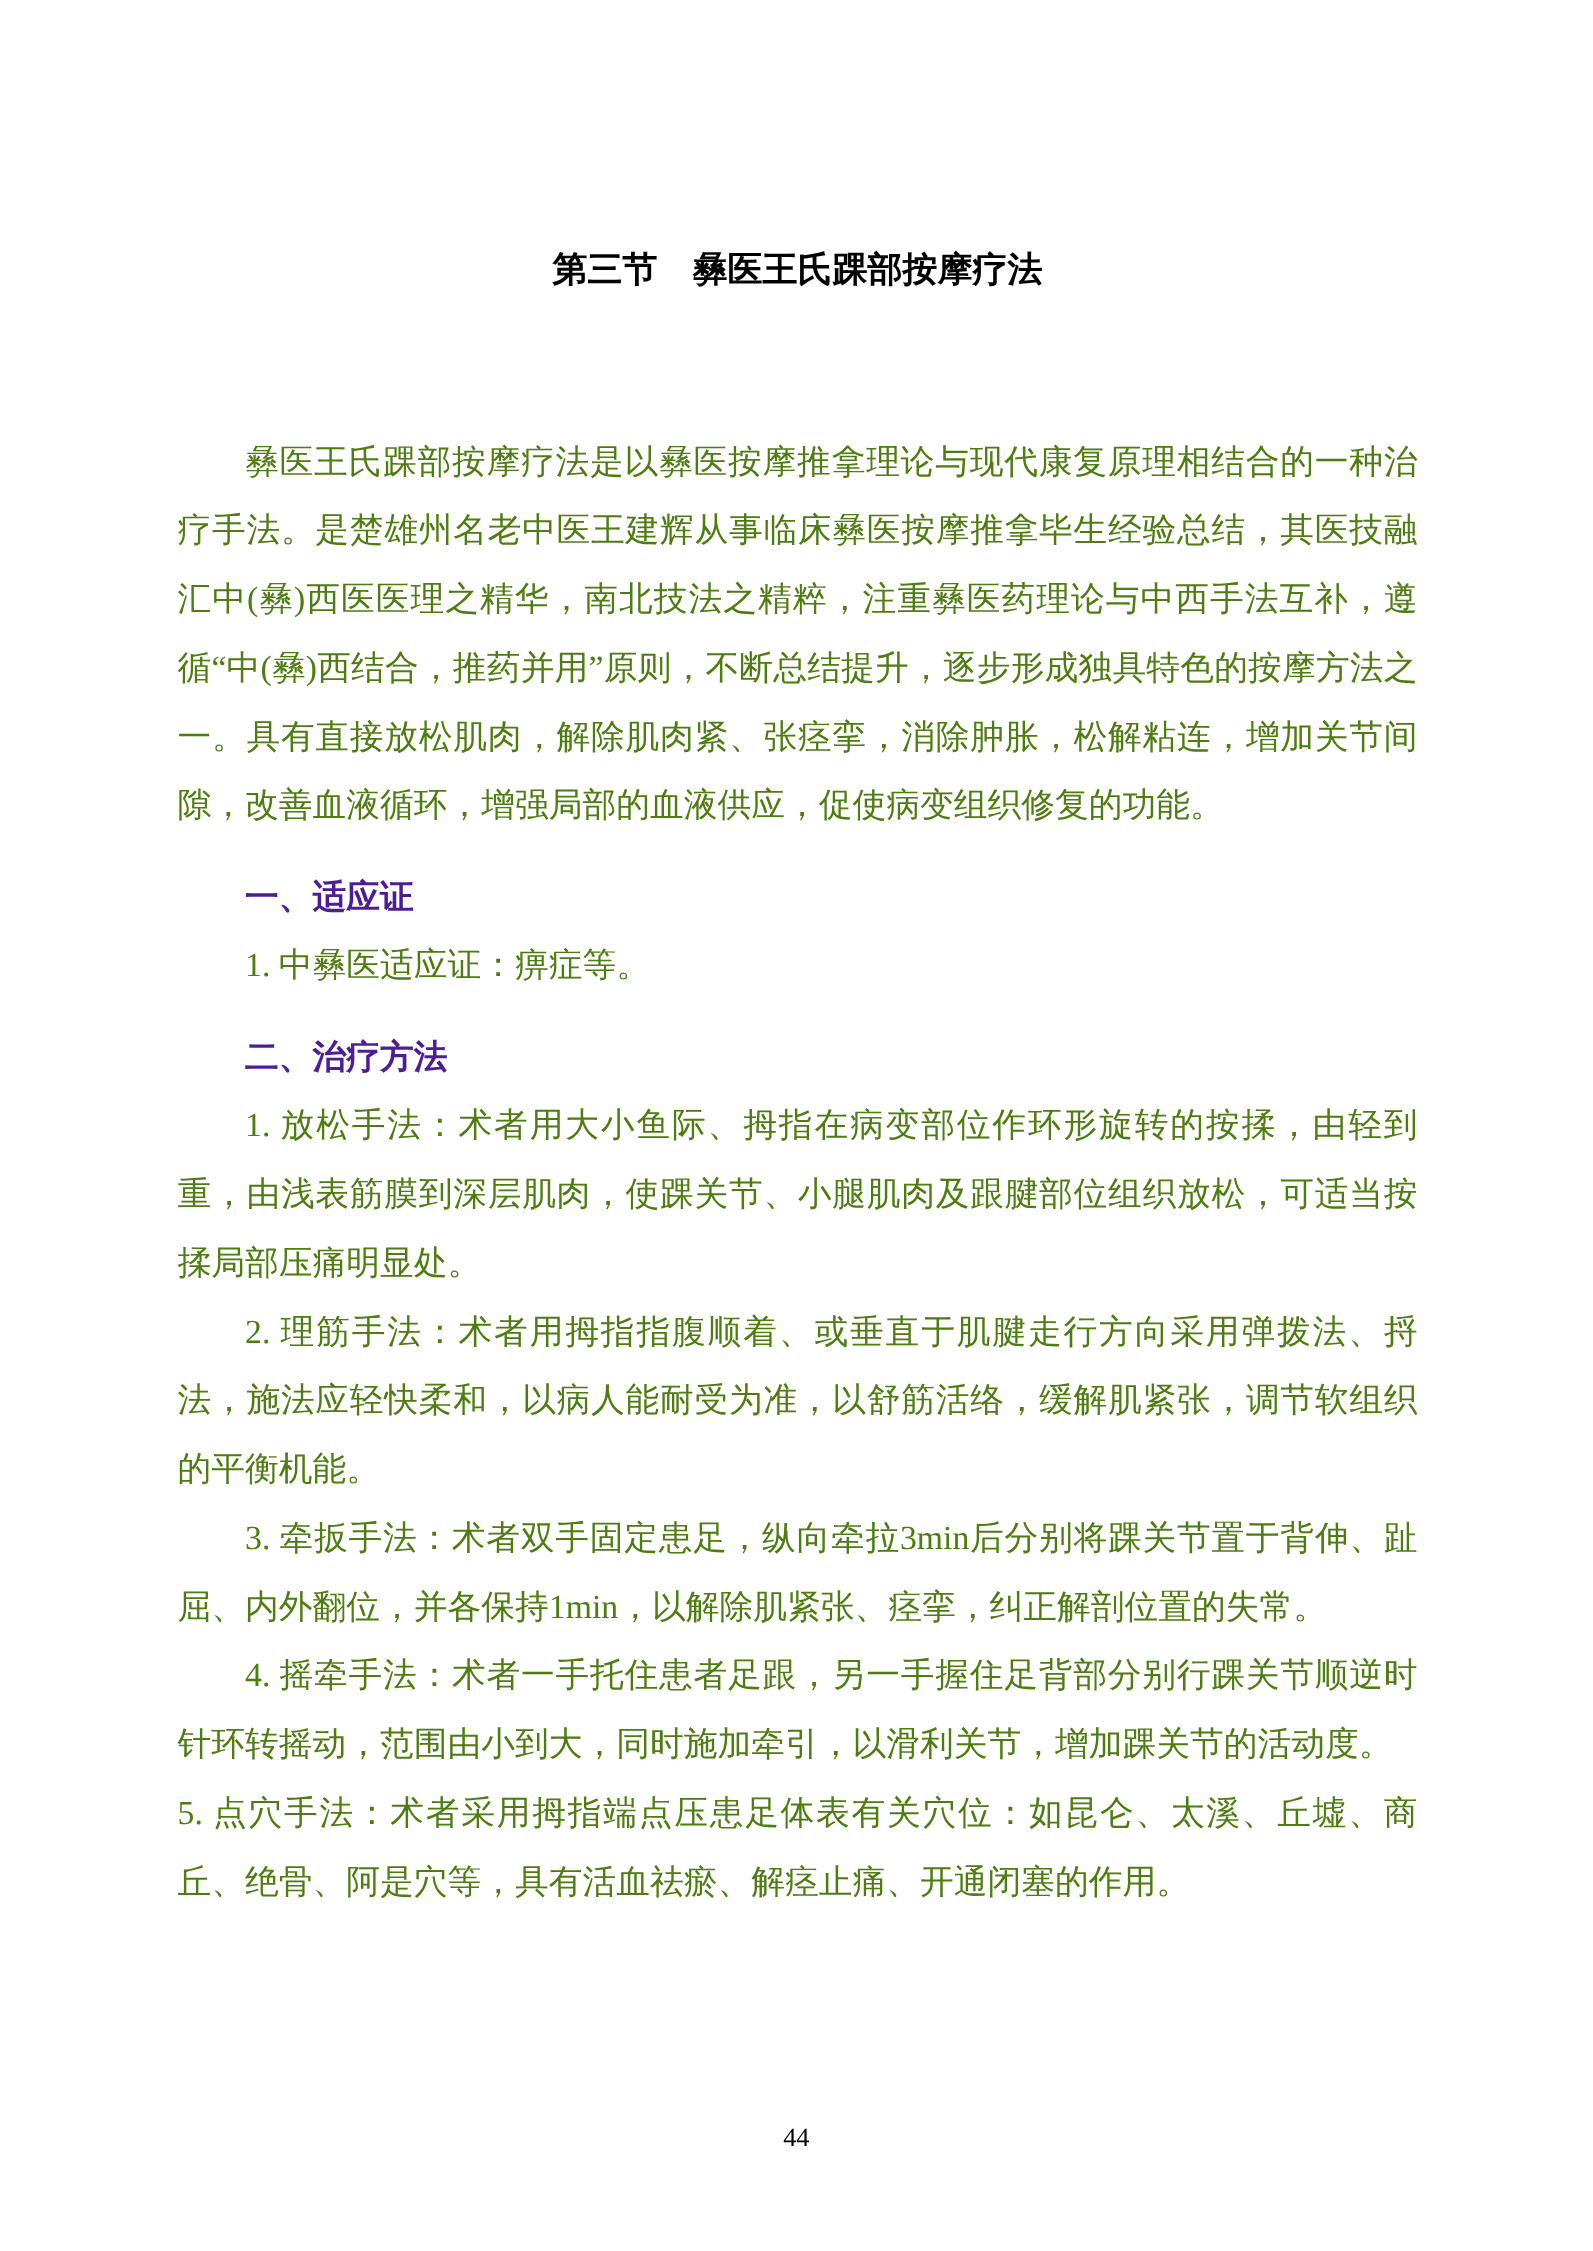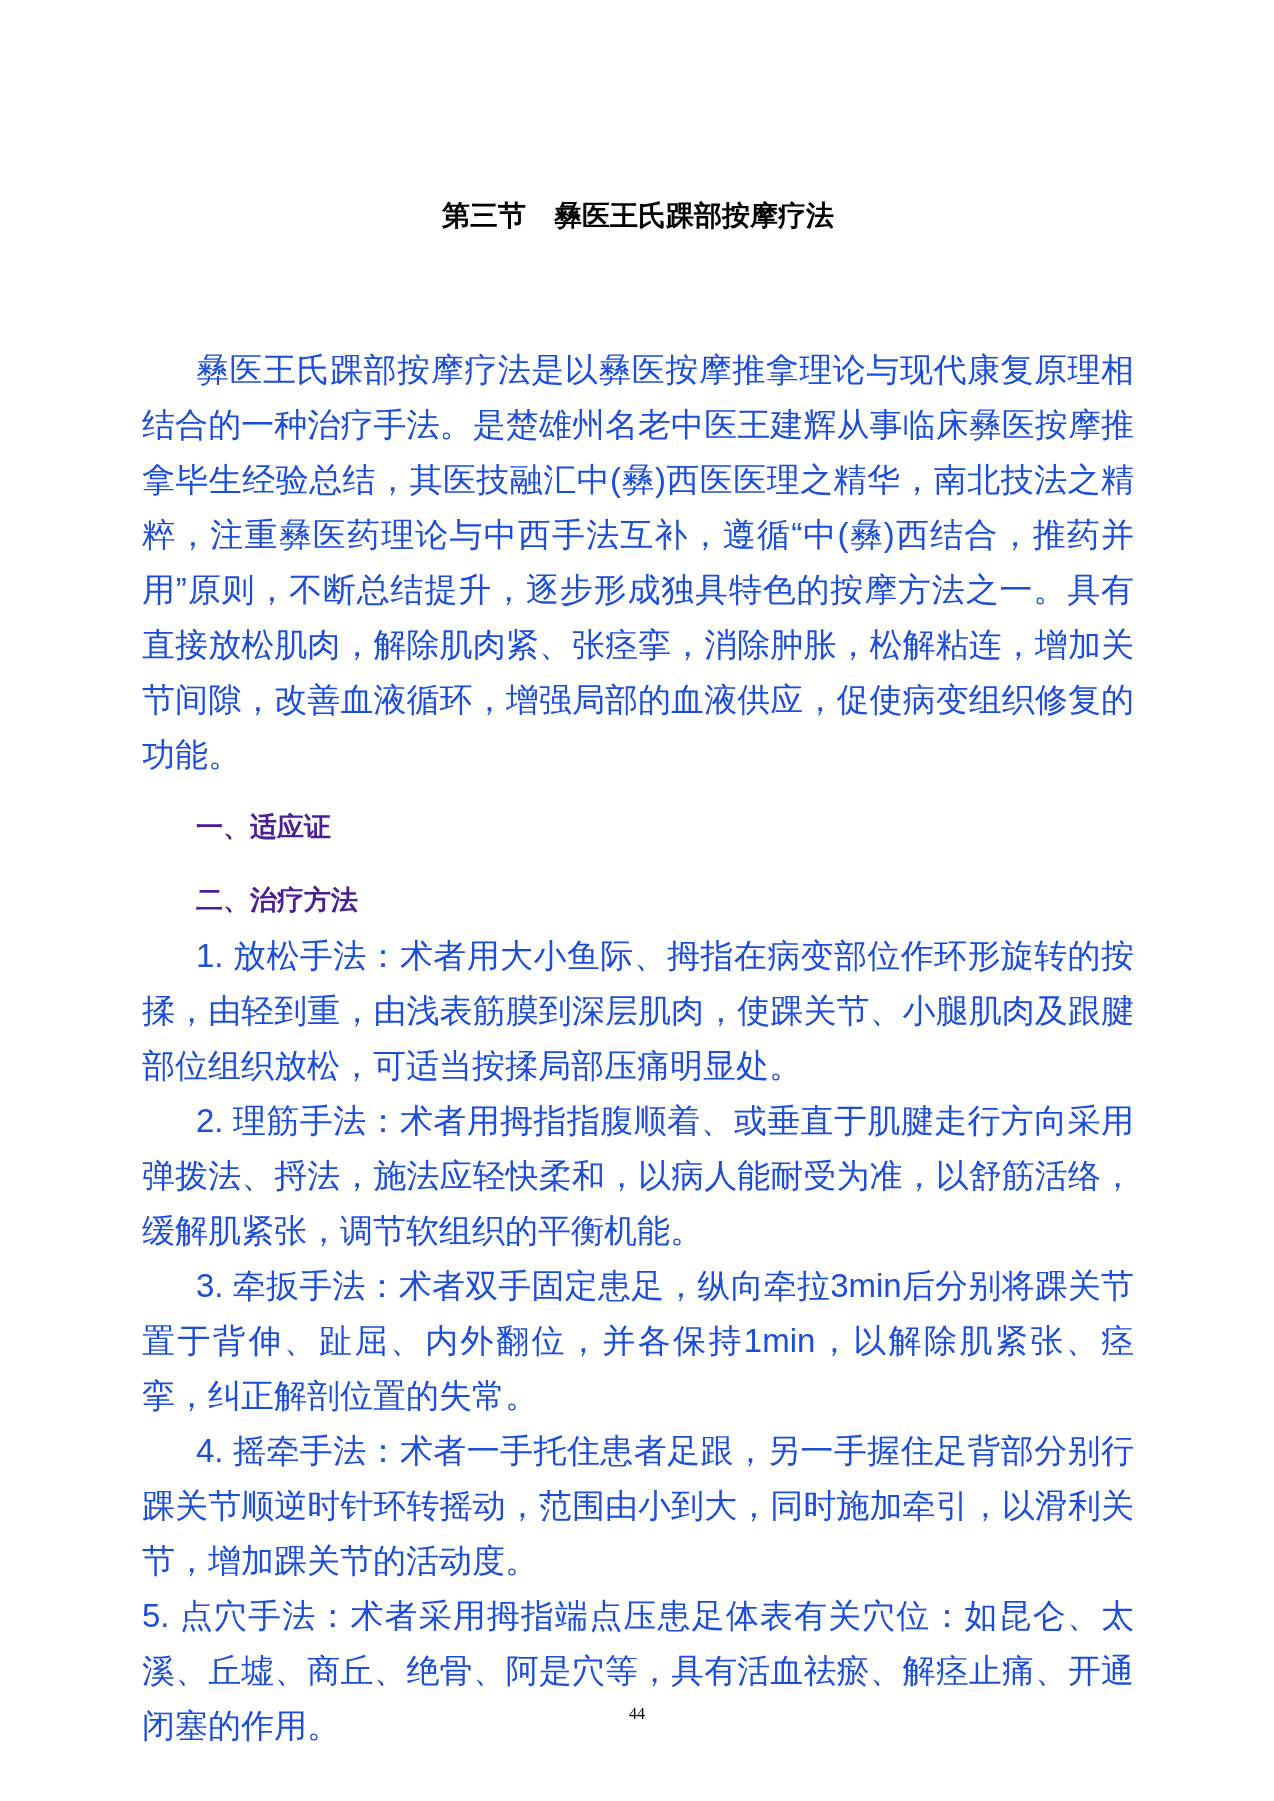--- a/index.html
+++ b/index.html
@@ -26,26 +26,26 @@
     padding-top: 196px;
     text-align: center;
     font-family: "Liberation Sans", "DejaVu Sans", sans-serif;
     font-weight: bold;
     font-size: 28px;
     line-height: 40px;
     color: #000000;
   }
   .body-para {
     margin: 0;
-    font-family: Liberation Sans, sans-serif;
-    font-size: 33px;
+    font-family: Liberation Serif, serif;
+    font-size: 27px;
     line-height: 55px;
     text-align: justify;
     text-justify: inter-ideograph;
-    color: #1d4ed8;
+    color: #4d7c0f;
   }
   .indent {
     text-indent: 54px;
   }
   .no-indent {
     text-indent: 0;
   }
   .sub-heading {
     margin: 18px 0 0 0;
     font-family: "Liberation Sans", "DejaVu Sans", sans-serif;
@@ -55,36 +55,37 @@
     text-indent: 54px;
     color: #4c1d95;
   }
   .page-number {
     position: absolute;
     bottom: 78px;
     left: 0;
     width: 100%;
     text-align: center;
     font-family: "Liberation Serif", "DejaVu Serif", serif;
-    font-size: 16px;
+    font-size: 21px;
     color: #000000;
   }
 </style>
 </head>
 <body>
 
 <div class="page">
   <div class="content">
 
     <h1 class="doc-title">第三节　彝医王氏踝部按摩疗法</h1>
 
     <p class="body-para indent">彝医王氏踝部按摩疗法是以彝医按摩推拿理论与现代康复原理相结合的一种治疗手法。是楚雄州名老中医王建辉从事临床彝医按摩推拿毕生经验总结，其医技融汇中(彝)西医医理之精华，南北技法之精粹，注重彝医药理论与中西手法互补，遵循“中(彝)西结合，推药并用”原则，不断总结提升，逐步形成独具特色的按摩方法之一。具有直接放松肌肉，解除肌肉紧、张痉挛，消除肿胀，松解粘连，增加关节间隙，改善血液循环，增强局部的血液供应，促使病变组织修复的功能。</p>
 
     <h2 class="sub-heading">一、适应证</h2>
 
+    <p class="body-para indent">1. 中彝医适应证：痹症等。</p>
 
 
     <h2 class="sub-heading">二、治疗方法</h2>
 
     <p class="body-para indent">1. 放松手法：术者用大小鱼际、拇指在病变部位作环形旋转的按揉，由轻到重，由浅表筋膜到深层肌肉，使踝关节、小腿肌肉及跟腱部位组织放松，可适当按揉局部压痛明显处。</p>
 
     <p class="body-para indent">2. 理筋手法：术者用拇指指腹顺着、或垂直于肌腱走行方向采用弹拨法、捋法，施法应轻快柔和，以病人能耐受为准，以舒筋活络，缓解肌紧张，调节软组织的平衡机能。</p>
 
     <p class="body-para indent">3. 牵扳手法：术者双手固定患足，纵向牵拉3min后分别将踝关节置于背伸、趾屈、内外翻位，并各保持1min，以解除肌紧张、痉挛，纠正解剖位置的失常。</p>
 

